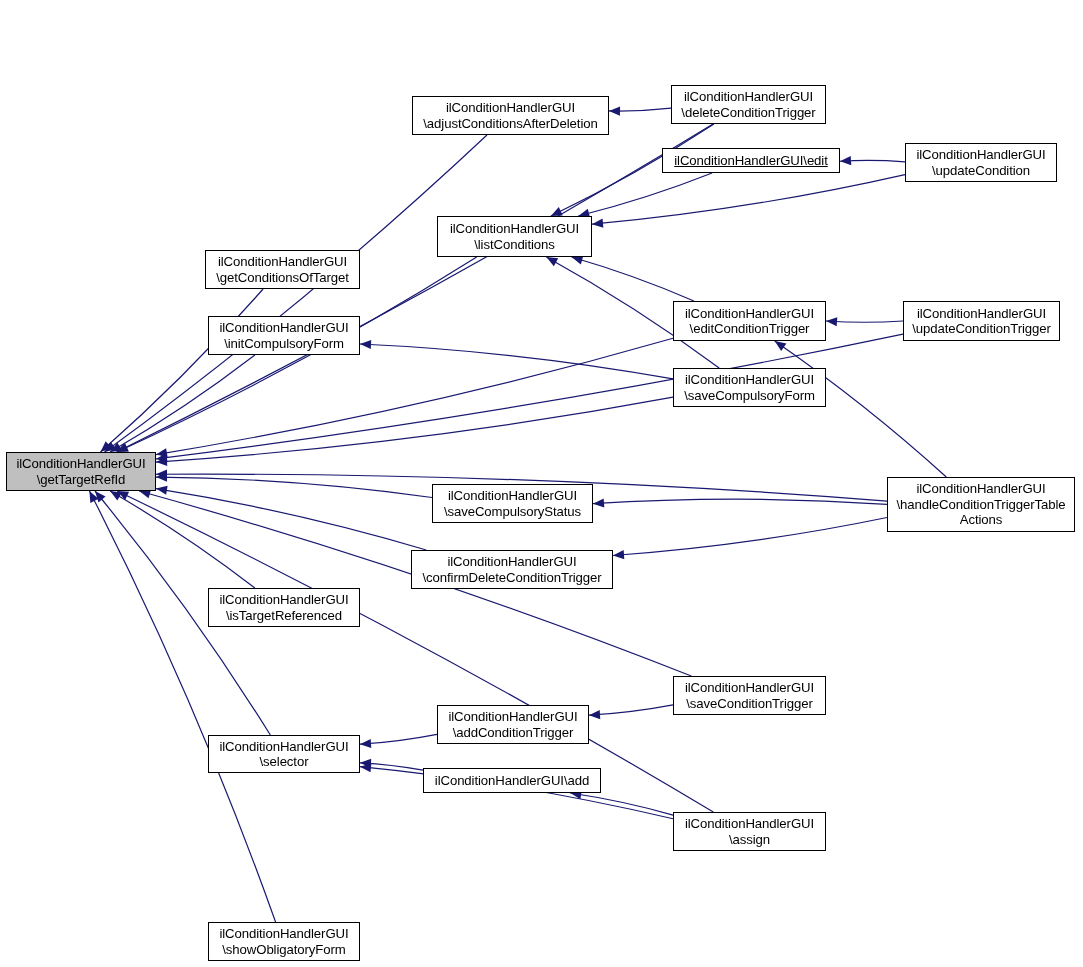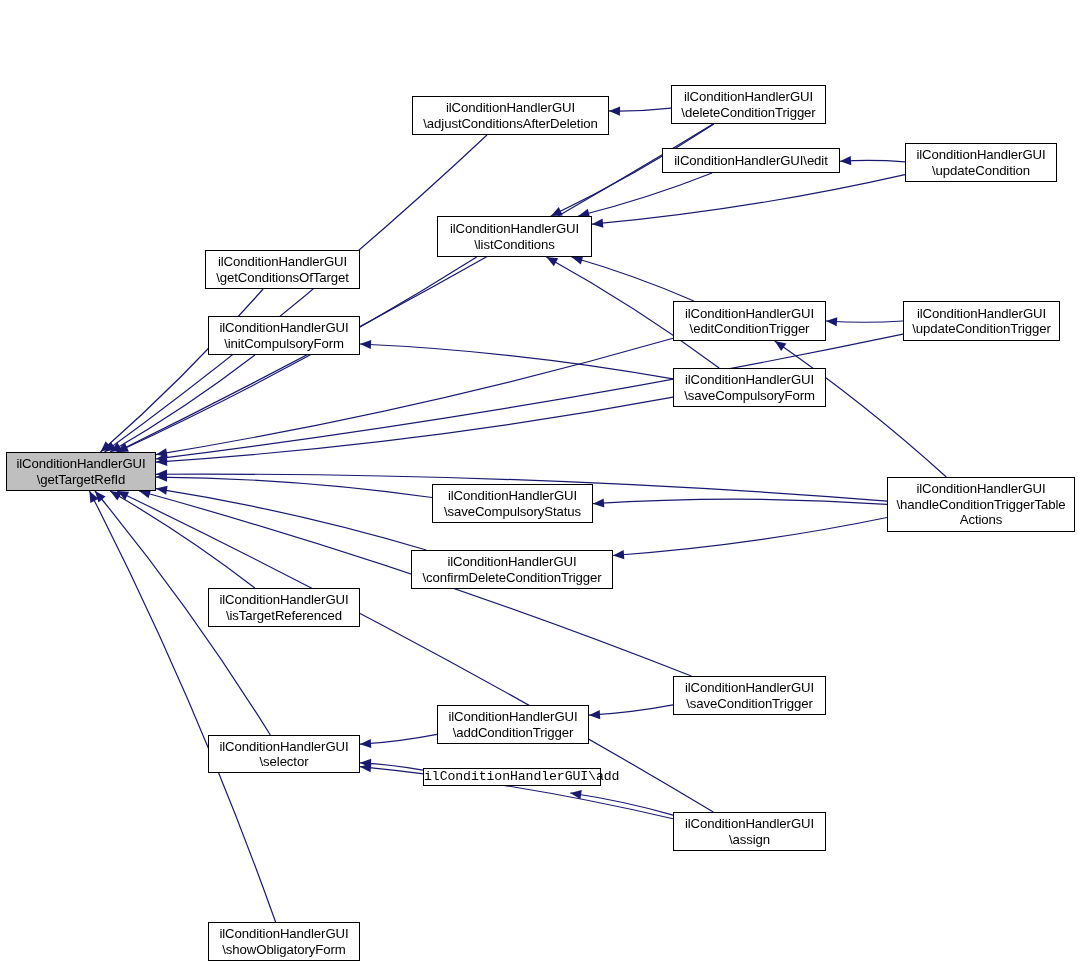--- a/index.html
+++ b/index.html
@@ -116,21 +116,21 @@
       <polygon points="117.21041666666667,491 129.1171119569136,491.62498581200816 125.12766408931039,499.91499821921695" fill="#191970"></polygon>
       <path d="M 275.5776595744681 922 Q 196.63766257230276 700.3937329740905 89.42234042553191 491" fill="none" stroke="#191970" stroke-width="1.2"></path>
       <polygon points="89.42234042553191,491 98.53015193797498,498.6946585014417 90.34119566650273,502.88762823468755" fill="#191970"></polygon>
     </svg>
 <div class="node root" style="left: 6px; top: 452px; width: 150px; height: 39px;"><span class="lbl">ilConditionHandlerGUI
 \getTargetRefId</span></div>
     <div class="node" style="left: 412px; top: 96px; width: 197px; height: 39px;"><span class="lbl">ilConditionHandlerGUI
 \adjustConditionsAfterDeletion</span></div>
     <div class="node" style="left: 671px; top: 85px; width: 155px; height: 39px;"><span class="lbl">ilConditionHandlerGUI
 \deleteConditionTrigger</span></div>
-    <div class="node" style="left: 662px; top: 148px; width: 178px; height: 25px;"><span class="lbl">ilConditionHandlerGUI\edit</span></div>
+    <div class="node" style="left: 662px; top: 148px; width: 178px; height: 25px; text-decoration: underline;"><span class="lbl">ilConditionHandlerGUI\edit</span></div>
     <div class="node" style="left: 905px; top: 143px; width: 152px; height: 39px;"><span class="lbl">ilConditionHandlerGUI
 \updateCondition</span></div>
     <div class="node" style="left: 437px; top: 216px; width: 155px; height: 41px;"><span class="lbl">ilConditionHandlerGUI
 \listConditions</span></div>
     <div class="node" style="left: 205px; top: 250px; width: 155px; height: 39px;"><span class="lbl">ilConditionHandlerGUI
 \getConditionsOfTarget</span></div>
     <div class="node" style="left: 208px; top: 316px; width: 152px; height: 39px;"><span class="lbl">ilConditionHandlerGUI
 \initCompulsoryForm</span></div>
     <div class="node" style="left: 673px; top: 301px; width: 153px; height: 40px;"><span class="lbl">ilConditionHandlerGUI
 \editConditionTrigger</span></div>
@@ -146,18 +146,18 @@
     <div class="node" style="left: 411px; top: 550px; width: 202px; height: 39px;"><span class="lbl">ilConditionHandlerGUI
 \confirmDeleteConditionTrigger</span></div>
     <div class="node" style="left: 208px; top: 588px; width: 152px; height: 39px;"><span class="lbl">ilConditionHandlerGUI
 \isTargetReferenced</span></div>
     <div class="node" style="left: 673px; top: 676px; width: 153px; height: 39px;"><span class="lbl">ilConditionHandlerGUI
 \saveConditionTrigger</span></div>
     <div class="node" style="left: 437px; top: 705px; width: 152px; height: 39px;"><span class="lbl">ilConditionHandlerGUI
 \addConditionTrigger</span></div>
     <div class="node" style="left: 208px; top: 735px; width: 152px; height: 38px;"><span class="lbl">ilConditionHandlerGUI
 \selector</span></div>
-    <div class="node" style="left: 423px; top: 768px; width: 178px; height: 18px; font-family: Liberation Mono, monospace;"><span class="lbl">ilConditionHandlerGUI\add</span></div>
+    <div class="node" style="left: 423px; top: 768px; width: 178px; height: 25px;"><span class="lbl">ilConditionHandlerGUI\add</span></div>
     <div class="node" style="left: 673px; top: 812px; width: 153px; height: 39px;"><span class="lbl">ilConditionHandlerGUI
 \assign</span></div>
     <div class="node" style="left: 208px; top: 922px; width: 152px; height: 39px;"><span class="lbl">ilConditionHandlerGUI
 \showObligatoryForm</span></div>
   </div>
 
 </body></html>

